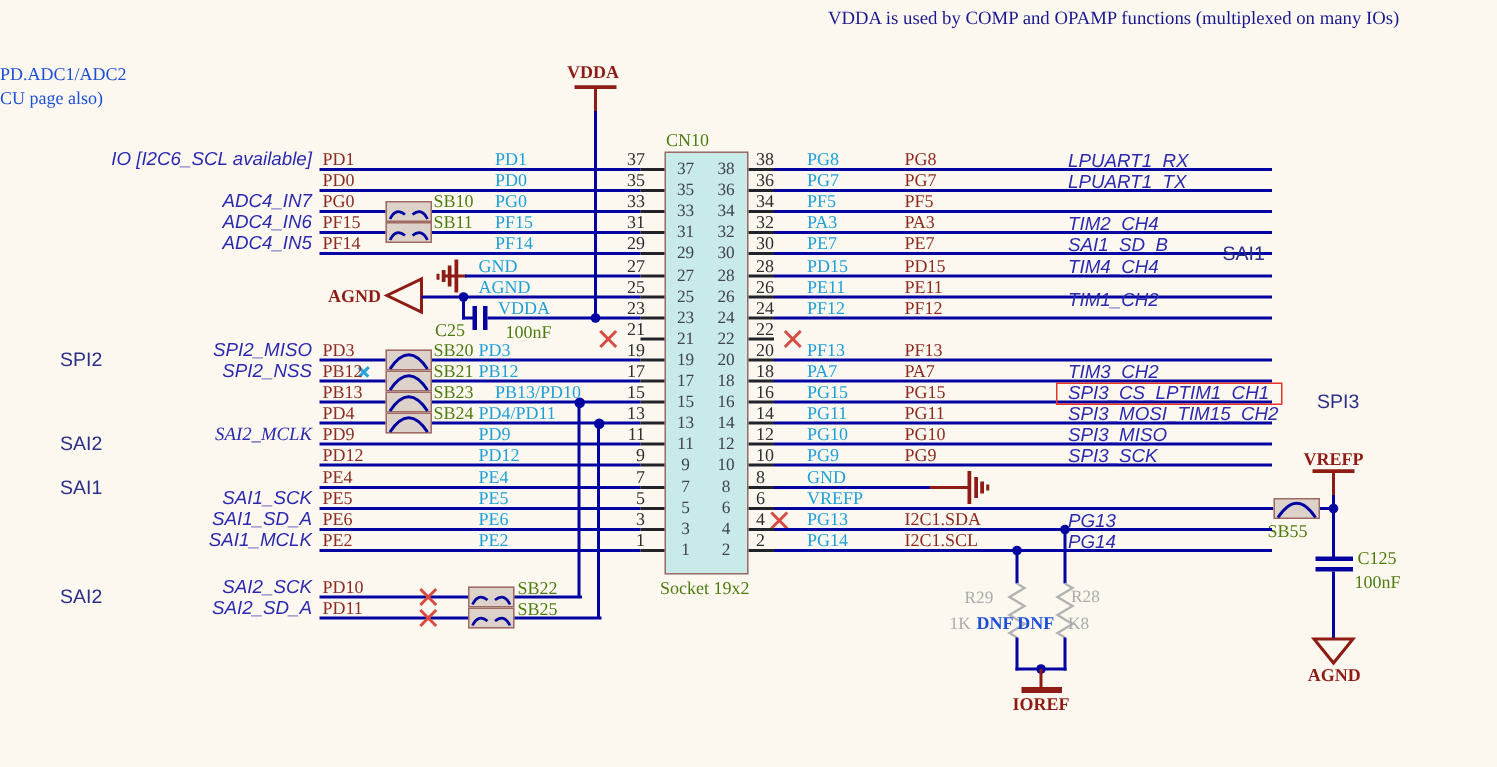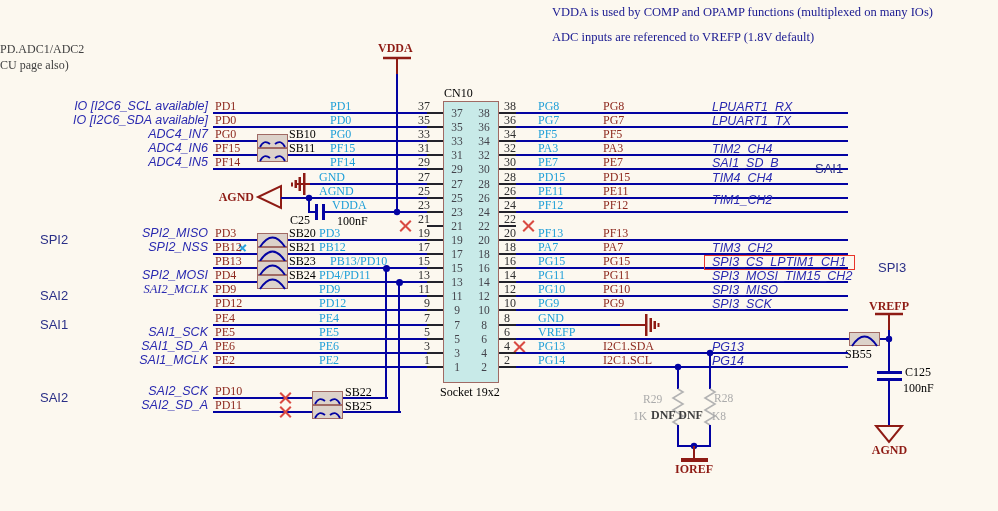--- a/index.html
+++ b/index.html
@@ -5,23 +5,23 @@
   html,body{margin:0;padding:0;background:#fff;}
   #scene{position:relative;width:998px;height:511px;background:#FCF8EF;overflow:hidden;
          font-family:"Liberation Serif",serif;}
   .hw{position:absolute;height:2px;background:#0303A2;}
   .vw{position:absolute;width:2px;background:#0303A2;}
   .stub{position:absolute;height:2px;background:#22222A;}
   .dot{position:absolute;width:7px;height:7px;border-radius:50%;background:#0303A2;}
   .t{position:absolute;white-space:nowrap;font:12px/13px "Liberation Serif",serif;}
   .cy{color:#1F9FD8;}
   .mr{color:#8E2A1F;}
-  .bl{color:#000000;}
+  .bl{color:#4d7c0f;}
   .nt{color:#181890;font-size:12.5px;}
-  .rd{color:#404040;}
+  .rd{color:#1d4ed8;}
   .gy{color:#ABABAB;font-size:11.5px;}
   .b{font-weight:bold;}
   .pw{position:absolute;white-space:nowrap;font:bold 12px/13px "Liberation Serif",serif;color:#8E1B14;}
   .it{position:absolute;white-space:nowrap;font:italic 12.5px/14px "Liberation Sans",sans-serif;color:#2A2AB0;}
   .gp{position:absolute;white-space:nowrap;font:13px/14px "Liberation Sans",sans-serif;color:#2A2F87;}
   .pn{position:absolute;white-space:nowrap;font:12px/13px "Liberation Serif",serif;color:#2F2F2F;}
   .inum{position:absolute;font:11.5px/12px "Liberation Serif",serif;color:#43434B;text-align:center;}
   .conn{position:absolute;background:#C8EAE8;border:1.5px solid #A06A64;box-sizing:border-box;}
   .sb{position:absolute;width:31px;height:14px;background:#DCD2CA;border:1px solid #A06A64;box-sizing:border-box;}
   .rbox{position:absolute;border:1.5px solid #E8352A;box-sizing:border-box;}
@@ -102,21 +102,20 @@
       <line x1="694" y1="446" x2="694" y2="459" stroke="#8E1B14" stroke-width="2"></line>
       <rect x="681" y="458" width="27" height="4" fill="#8E1B14"></rect>
     </g>
   </svg>
 
   <div class="conn" style="left:443px;top:101px;width:56px;height:282px;"></div>
 
   <div class="t rd" style="left:0;top:43px;">PD.ADC1/ADC2</div>
   <div class="t rd" style="left:0;top:59px;">CU page also)</div>
   <div class="t nt" style="left:552px;top:6px;">VDDA is used by COMP and OPAMP functions (multiplexed on many IOs)</div>
-  <div class="t nt" style="left:552px;top:31px;">ADC inputs are referenced to VREFP (1.8V default)</div>
   <div class="pw" style="left:378px;top:42px;">VDDA</div>
   <div class="t bl" style="left:444px;top:87px;">CN10</div>
   <div class="t bl" style="left:440px;top:386px;">Socket 19x2</div>
   <div class="t bl" style="left:290px;top:214px;">C25</div>
   <div class="t bl" style="left:337px;top:215px;">100nF</div>
   <div class="pw" style="left:214px;top:191px;width:40px;text-align:right;">AGND</div>
   <div class="pw" style="left:869px;top:300px;">VREFP</div>
   <div class="t bl" style="left:845px;top:348px;">SB55</div>
   <div class="t bl" style="left:905px;top:366px;">C125</div>
   <div class="t bl" style="left:903px;top:382px;">100nF</div>
@@ -141,21 +140,20 @@
     <div class="t cy" style="left: 538px; top: 100px;">PG8</div>
     <div class="t mr" style="left: 603px; top: 100px;">PG8</div>
     <div class="it" style="left: 712px; top: 100px;">LPUART1_RX</div>
     <div class="stub" style="left: 427px; top: 126px; width: 16px;"></div>
     <div class="stub" style="left: 499px; top: 126px; width: 17px;"></div>
     <div class="pn" style="left: 403px; top: 114px; width: 27px; text-align: right;">35</div>
     <div class="pn" style="left: 504px; top: 114px;">36</div>
     <div class="inum" style="left: 444px; top: 121px; width: 26px;">35</div>
     <div class="inum" style="left: 471px; top: 121px; width: 26px;">36</div>
     <div class="hw" style="left: 213px; top: 126px; width: 214px;"></div>
-    <div class="it" style="left: 20px; top: 113px; width: 188px; text-align: right;">IO [I2C6_SDA available]</div>
     <div class="t mr" style="left: 215px; top: 114px;">PD0</div>
     <div class="t cy" style="left: 330px; top: 114px;">PD0</div>
     <div class="hw" style="left: 516px; top: 126px; width: 332px;"></div>
     <div class="t cy" style="left: 538px; top: 114px;">PG7</div>
     <div class="t mr" style="left: 603px; top: 114px;">PG7</div>
     <div class="it" style="left: 712px; top: 114px;">LPUART1_TX</div>
     <div class="stub" style="left: 427px; top: 140px; width: 16px;"></div>
     <div class="stub" style="left: 499px; top: 140px; width: 17px;"></div>
     <div class="pn" style="left: 403px; top: 128px; width: 27px; text-align: right;">33</div>
     <div class="pn" style="left: 504px; top: 128px;">34</div>
@@ -307,21 +305,20 @@
     <div class="rbox" style="left: 704px; top: 255px; width: 151px; height: 15px;"></div>
     <div class="gp" style="left: 878px; top: 261px;">SPI3</div>
     <div class="dot" style="left: 383px; top: 265px;"></div>
     <div class="stub" style="left: 427px; top: 281px; width: 16px;"></div>
     <div class="stub" style="left: 499px; top: 281px; width: 17px;"></div>
     <div class="pn" style="left: 403px; top: 269px; width: 27px; text-align: right;">13</div>
     <div class="pn" style="left: 504px; top: 269px;">14</div>
     <div class="inum" style="left: 444px; top: 276px; width: 26px;">13</div>
     <div class="inum" style="left: 471px; top: 276px; width: 26px;">14</div>
     <div class="hw" style="left: 213px; top: 281px; width: 214px;"></div>
-    <div class="it" style="left: 20px; top: 268px; width: 188px; text-align: right;">SPI2_MOSI</div>
     <div class="t mr" style="left: 215px; top: 269px;">PD4</div>
     <div class="sb" style="left: 257px; top: 275px;"><svg width="29" height="12" viewBox="0 0 29 12">
         <path d="M2 11 Q14.5 -8 27 11" fill="none" stroke="#0303A2" stroke-width="2"></path>
       </svg></div>
     <div class="t bl" style="left: 289px; top: 269px;">SB24</div>
     <div class="t cy" style="left: 319px; top: 269px;">PD4/PD11</div>
     <div class="hw" style="left: 516px; top: 281px; width: 332px;"></div>
     <div class="t cy" style="left: 538px; top: 269px;">PG11</div>
     <div class="t mr" style="left: 603px; top: 269px;">PG11</div>
     <div class="it" style="left: 712px; top: 269px;">SPI3_MOSI_TIM15_CH2</div>

